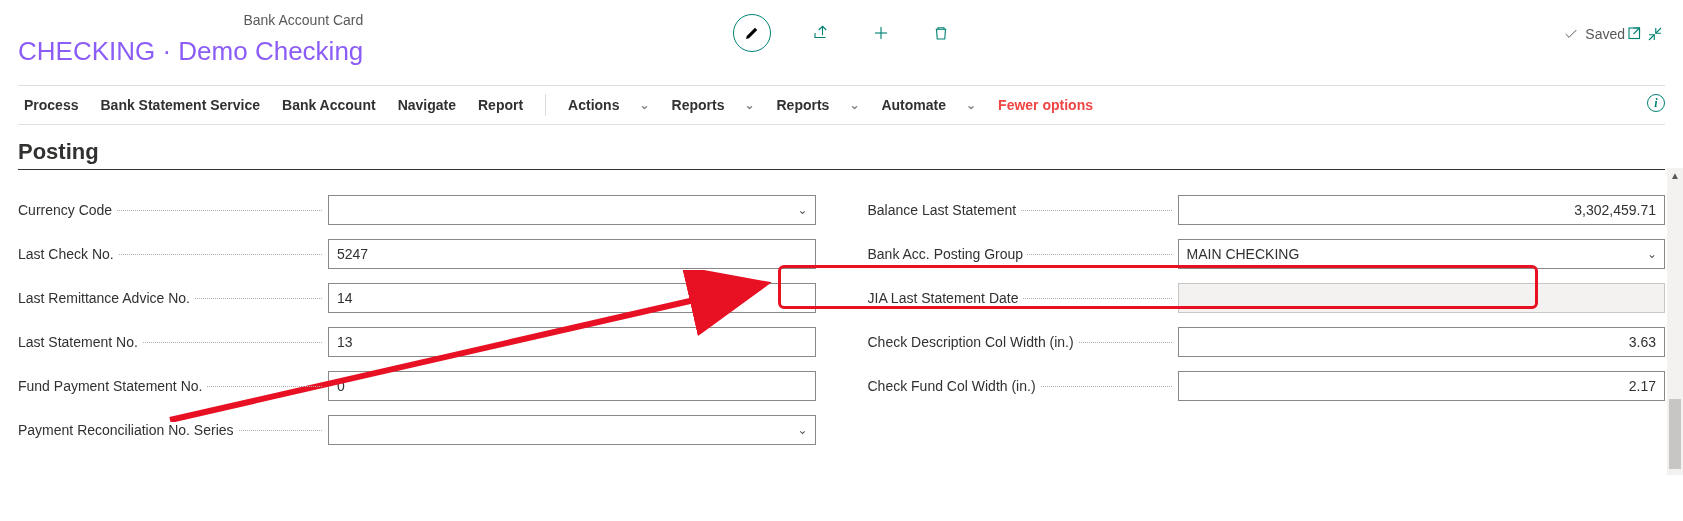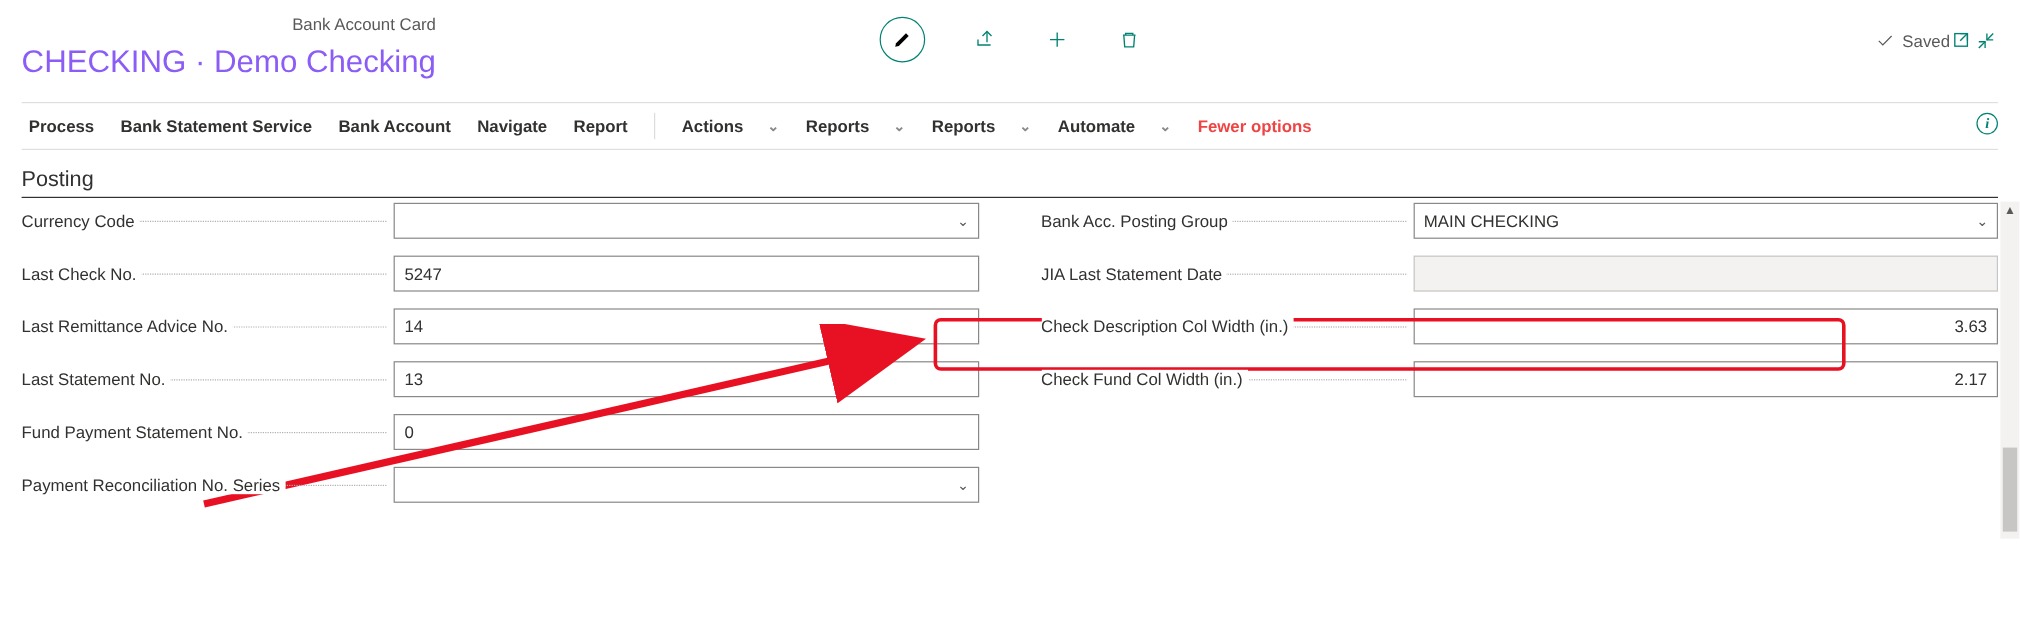--- a/index.html
+++ b/index.html
@@ -114,30 +114,30 @@
     border: 1.5px solid #008272;
     border-radius: 50%;
     display: inline-flex;
     align-items: center;
     justify-content: center;
     font-style: italic;
     font-size: 12px;
     font-family: Georgia, serif;
   }
   .section-header {
-    font-size: 18px;
-    font-weight: 400;
+    font-size: 22px;
+    font-weight: 700;
     margin-top: 14px;
     padding-bottom: 4px;
     border-bottom: 1px solid #323130;
   }
   .form-area {
     display: flex;
     gap: 52px;
-    margin-top: 4px;
+    margin-top: 25px;
     position: relative;
   }
   .col {
     flex: 1;
     display: flex;
     flex-direction: column;
     gap: 14px;
   }
   .field {
     display: flex;
@@ -359,20 +359,24 @@
         <div class="field-label"><span class="dots"></span><span class="txt">Payment Reconciliation No. Series</span></div>
         <div class="dropdown-wrap">
           <input class="field-input" value="" style="">
           <span class="chev-dd">⌄</span>
         </div>
       </div>
     </div>
 
     <div class="col">
 
+      <div class="field">
+        <div class="field-label"><span class="dots"></span><span class="txt">Balance Last Statement</span></div>
+        <input class="field-input right" value="3,302,459.71" style="">
+      </div>
 
       <div class="field">
         <div class="field-label"><span class="dots"></span><span class="txt">Bank Acc. Posting Group</span></div>
         <div class="dropdown-wrap">
           <input class="field-input" value="MAIN CHECKING" style="">
           <span class="chev-dd">⌄</span>
         </div>
       </div>
 
       <div class="field">

